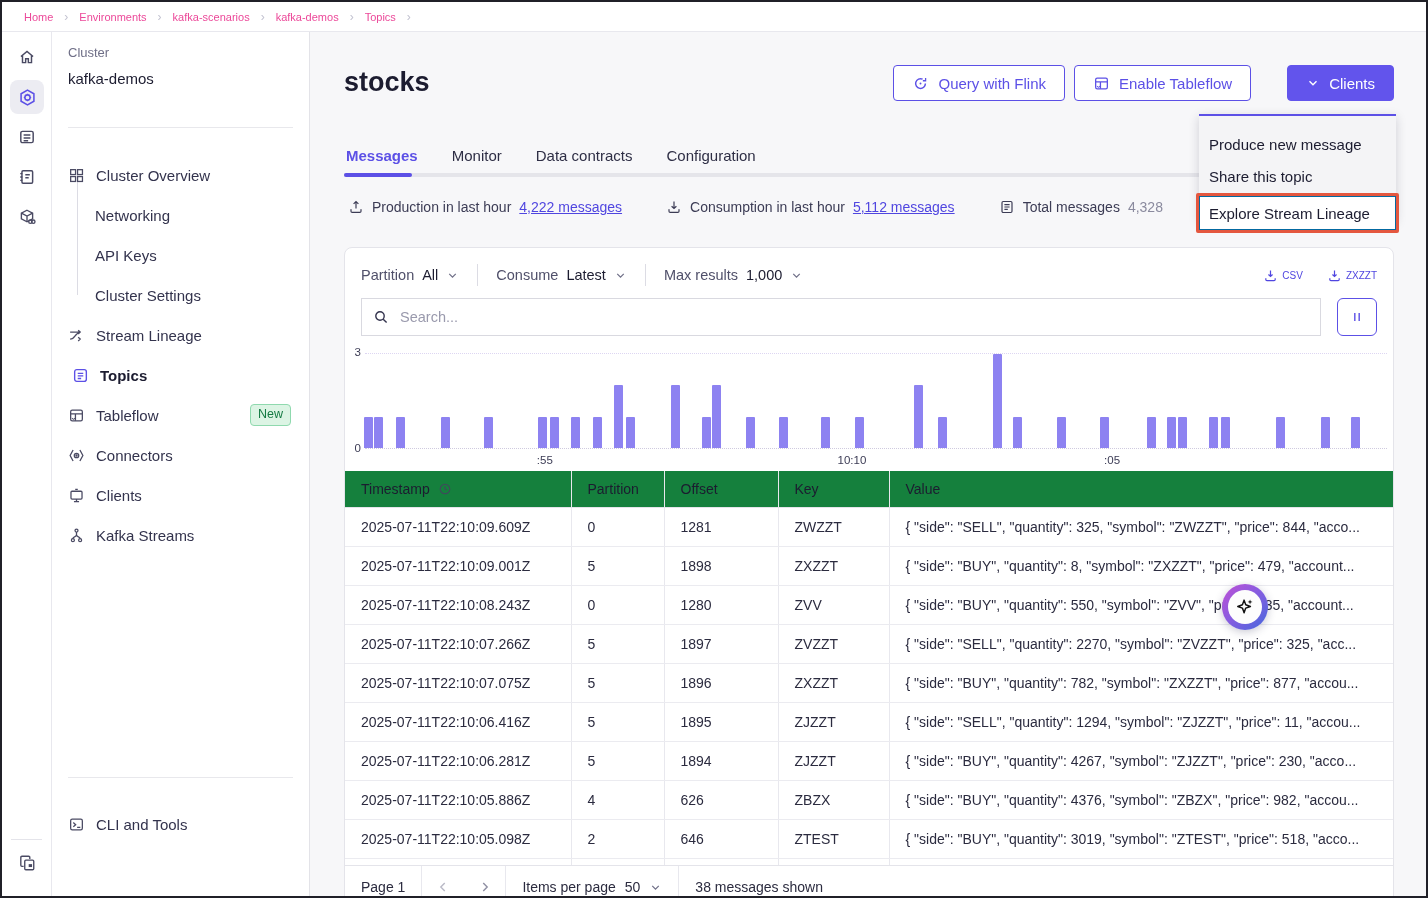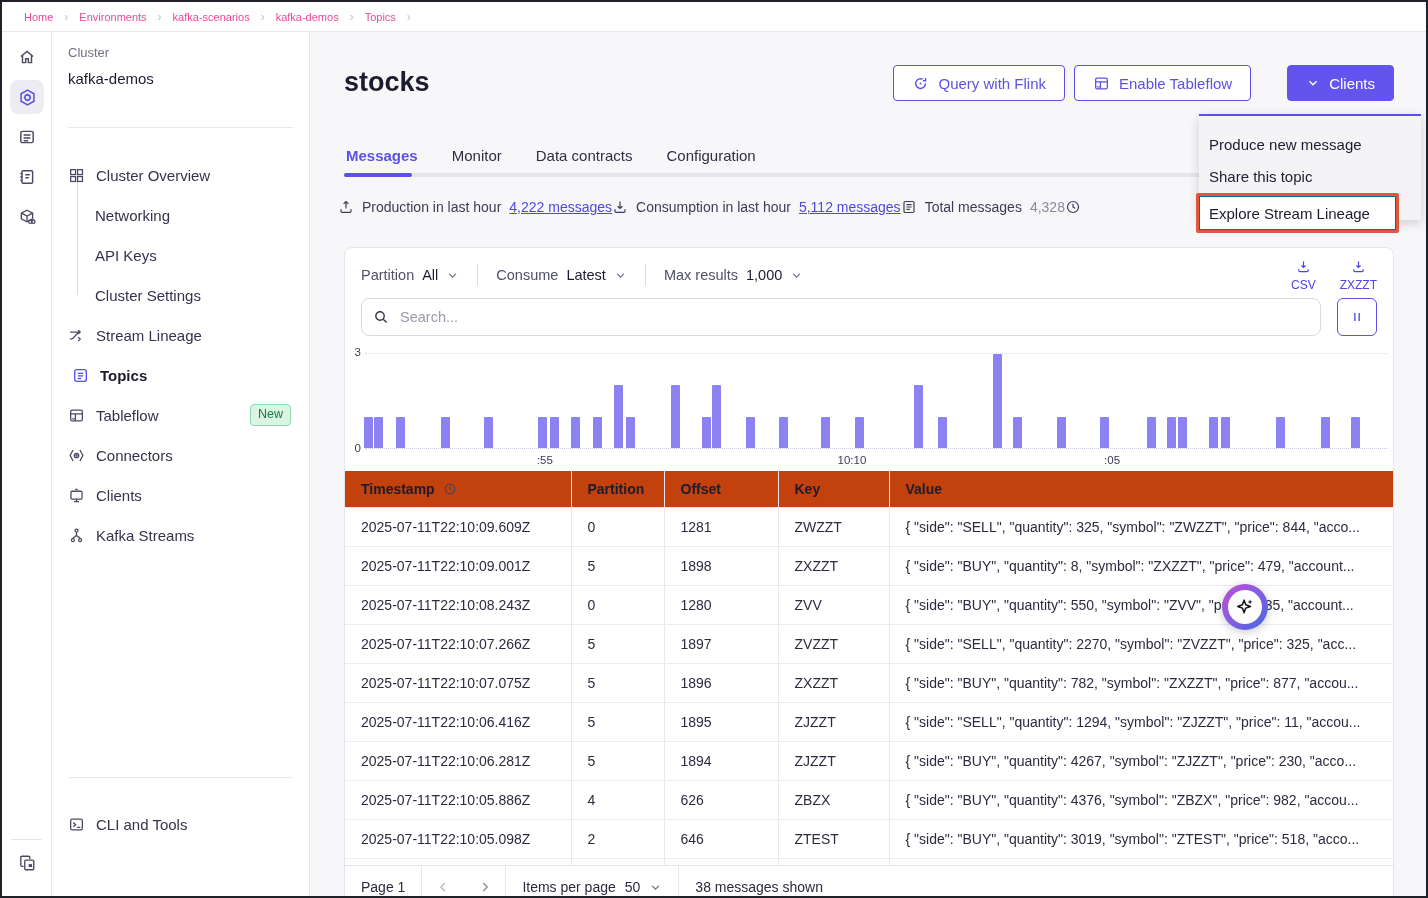--- a/index.html
+++ b/index.html
@@ -46,70 +46,70 @@
   .btn-row{position:absolute;top:33px;right:32px;display:flex;gap:9px;align-items:center;}
   .btn{height:36px;display:flex;align-items:center;gap:9px;padding:0 18px;border-radius:4px;font-size:15px;cursor:pointer;border:1px solid #5c50e6;background:#fff;color:#5c50e6;}
   .btn.primary{background:#6254ec;border-color:#6254ec;color:#fff;margin-left:27px;}
 
   .tabs{position:absolute;top:115px;left:34px;display:flex;gap:30px;font-size:15px;}
   .tab{padding:0 2px 12px;color:#2e2e45;cursor:pointer;}
   .tab.active{color:#5c50e6;font-weight:bold;}
   .tab-track{position:absolute;top:141px;left:34px;right:32px;height:4px;background:#e5e5ea;}
   .tab-underline{position:absolute;top:141px;left:34px;width:68px;height:4px;background:#5c50e6;border-radius:2px;z-index:1;}
 
-  .stats{position:absolute;top:167px;left:28px;display:flex;align-items:center;font-size:14px;color:#3c3c55;}
+  .stats{position:absolute;top:167px;left:38px;display:flex;align-items:center;gap:44px;font-size:14px;color:#3c3c55;}
   .stat{display:flex;align-items:center;gap:8px;}
   .stat .ic{color:#3c3c55;}
   .stat a{color:#5046e0;text-decoration:underline;cursor:pointer;}
   .stat .muted{color:#8a8a9e;}
 
   
   .card{position:absolute;top:215px;left:34px;right:32px;height:660px;background:#fff;border:1px solid #e4e4ea;border-radius:8px 8px 0 0;}
   .filter-row{position:absolute;top:8px;left:0;right:0;height:38px;display:flex;align-items:center;padding:0 16px;font-size:14.5px;color:#2a2a42;}
   .filter{display:flex;align-items:center;gap:8px;cursor:pointer;}
   .filter .flabel{color:#50506a;}
   .filter .fval{color:#1c1c30;}
   .fdivider{width:1px;height:22px;background:#dcdce4;margin:0 18px;}
   .export{margin-left:auto;display:flex;gap:24px;}
-  .export a{display:flex;align-items:center;gap:4px;color:#5046e0;font-size:12px;text-decoration:none;cursor:pointer;flex-direction:column;}
+  .export a{display:flex;align-items:center;gap:4px;color:#5046e0;font-size:10px;text-decoration:none;cursor:pointer;}
 
   .search-row{position:absolute;top:50px;left:16px;right:16px;height:38px;display:flex;gap:16px;}
-  .search-box{flex:1;display:flex;align-items:center;gap:9px;border:1px solid #d9d9e0;border-radius:8px;background:#fff;padding:0 11px;color:#8f8fa3;}
+  .search-box{flex:1;display:flex;align-items:center;gap:9px;border:1px solid #d9d9e0;border-radius:0;background:#fff;padding:0 11px;color:#8f8fa3;}
   .search-box input{border:0;outline:0;flex:1;font-size:14.5px;font-family:inherit;color:#1c1c30;background:transparent;}
   .search-box input::placeholder{color:#9a9aad;}
   .pause-btn{width:40px;height:38px;border:1px solid #5c50e6;border-radius:6px;background:#fff;color:#5c50e6;display:flex;align-items:center;justify-content:center;cursor:pointer;}
 
   
   .chart{position:absolute;top:96px;left:0;right:0;height:126px;}
   .plot{position:absolute;left:20px;right:6px;top:9px;height:96px;border-top:1px dotted #ddd6f2;border-bottom:1px dotted #cfcadf;}
   .bar{position:absolute;bottom:0;width:9px;margin-left:-4px;background:#8d82f1;border-radius:1px 1px 0 0;}
   .ytick{position:absolute;left:4px;width:12px;font-size:11.5px;color:#3c3c55;text-align:right;}
   .xtick{position:absolute;top:110px;font-size:11.5px;color:#3c3c55;transform:translateX(-50%);}
 
   
   table.msgs{position:absolute;top:223px;left:0;width:100%;border-collapse:collapse;table-layout:fixed;font-size:14px;color:#2b2b3f;}
-  table.msgs th{height:36px;background:#c2410c;font-weight:bold;text-align:left;padding:0 16px;border-bottom:1px solid #e4e4ea;color:#1c1c30;}
+  table.msgs th{height:36px;background:#15803d;font-weight:normal;text-align:left;padding:0 16px;border-bottom:1px solid #e4e4ea;color:#1c1c30;}
   table.msgs td{height:39px;padding:0 16px;border-bottom:1px solid #ebebf0;white-space:nowrap;overflow:hidden;}
   table.msgs th+th, table.msgs td+td{border-left:1px solid #e8e8ee;}
   .col-ts{width:226px;} .col-part{width:93px;} .col-off{width:114px;} .col-key{width:111px;}
   .th-inner{display:flex;align-items:center;gap:8px;}
   .th-inner .ic{color:#44445e;}
 
   
   .pg-footer{position:absolute;top:617px;left:0;right:0;height:43px;background:#fff;border-top:1px solid #e4e4ea;display:flex;align-items:stretch;font-size:14px;color:#2b2b3f;z-index:3;}
   .pg-cell{display:flex;align-items:center;padding:0 16px;}
   .pg-cell.bordered{border-right:1px solid #e8e8ee;}
   .pg-arrow{width:42px;display:flex;align-items:center;justify-content:center;font-size:15px;cursor:pointer;}
   .pg-arrow.prev{color:#b9b9c6;}
   .pg-arrow.next{color:#8f8fa3;border-right:1px solid #e8e8ee;}
   .ipp{gap:9px;display:flex;align-items:center;cursor:pointer;}
   .ipp .chev{color:#6f6f87;}
 
   
-  .menu{position:absolute;top:112px;left:1197px;width:222px;background:#f4f4f6;border-top:2px solid #5c50e6;box-shadow:0 3px 10px rgba(30,30,50,.18);padding:12px 0 28px;z-index:50;}
+  .menu{position:absolute;top:112px;left:1197px;width:197px;background:#f4f4f6;border-top:2px solid #5c50e6;box-shadow:0 3px 10px rgba(30,30,50,.18);padding:12px 0 28px;z-index:50;}
   .menu-item{height:32px;display:flex;align-items:center;padding:0 10px;font-size:15px;color:#1c1c30;cursor:pointer;}
   .menu-highlight{position:absolute;top:77px;left:-3px;width:203px;height:40px;border:3px solid #e4573f;border-radius:2px;background:#fff;display:flex;align-items:center;z-index:51;}
   .menu-highlight .inner{flex:1;height:34px;margin:0;border:1px solid #0369a1;display:flex;align-items:center;padding:0 9px;font-size:15px;color:#1c1c30;background:#fff;cursor:pointer;}
 
   
   .ai-fab{position:absolute;left:1220px;top:582px;width:46px;height:46px;border-radius:50%;background:linear-gradient(135deg,#c04fd4 0%,#8a5ce0 45%,#4468dd 100%);display:flex;align-items:center;justify-content:center;box-shadow:0 2px 8px rgba(40,40,80,.25);cursor:pointer;z-index:40;}
   .ai-fab .core{width:34px;height:34px;border-radius:50%;background:#fdfdfd;display:flex;align-items:center;justify-content:center;color:#111;}
 
   .ic{display:inline-flex;flex:none;}
   .ic svg{display:block;}

